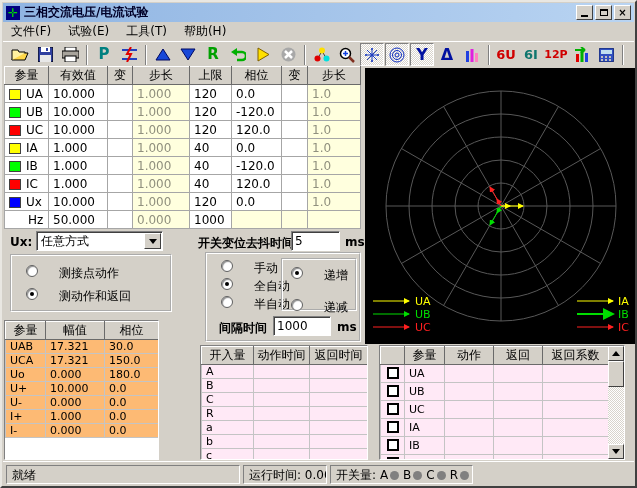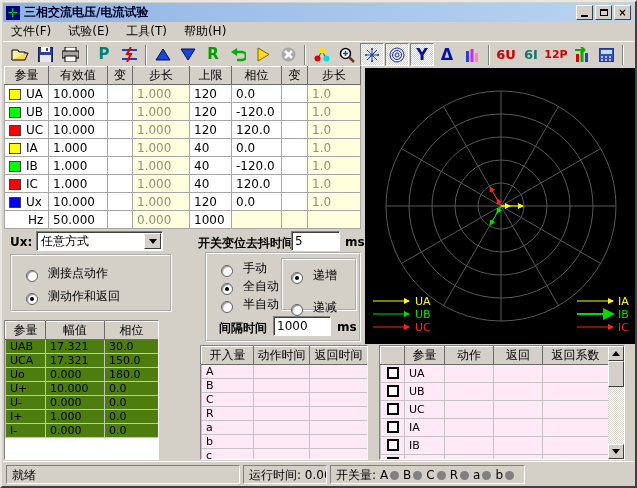--- a/index.html
+++ b/index.html
@@ -48,31 +48,31 @@
     display:flex;align-items:center;}
   .combo-text{flex:1;padding-left:4px;}
   .combo-btn{width:17px;height:16px;margin-right:1px;background:#D4D0C8;border:1px solid;
     border-color:#FFF #404040 #404040 #FFF;display:flex;align-items:center;justify-content:center;}
   .arr-down{width:0;height:0;border:4px solid transparent;border-top:5px solid #000;margin-top:4px;}
   .tinput{position:absolute;height:20px;background:#FFF;border:1px solid;
     border-color:#808080 #FFF #FFF #808080;box-shadow:inset 1px 1px 0 #404040;
     font-family:"DejaVu Sans",sans-serif;font-size:12px;padding:0 3px;}
   
   .gbx{position:absolute;border:2px groove #FFF;}
-  .radio-row{position:absolute;display:flex;align-items:flex-end;gap:10px;white-space:nowrap;}
+  .radio-row{position:absolute;display:flex;align-items:flex-start;gap:21px;white-space:nowrap;}
   .radio{width:12px;height:12px;border-radius:50%;background:#FFF;border:1px solid #606060;
     box-shadow:inset 1px 1px 1px #909090;position:relative;flex:0 0 auto;}
   .radio.on::after{content:"";position:absolute;left:3px;top:3px;width:4px;height:4px;border-radius:50%;background:#000;}
   
   .btable-wrap{position:absolute;background:#FFF;border:1px solid;border-color:#808080 #FFF #FFF #808080;overflow:hidden;}
   .btable{border-collapse:collapse;table-layout:fixed;width:100%;}
   .btable th{background:#D4D0C8;border:1px solid;border-color:#FFF #6A6A6A #6A6A6A #FFF;
     height:16px;font-weight:normal;padding:0;}
   .btable td{height:13px;padding:0 0 0 4px;font-size:11px;border:1px solid #C4C4C4;white-space:nowrap;overflow:hidden;}
-  .cyan td{background:#4d7c0f;}
+  .cyan td{background:#fdba74;}
   .pink td{background:#FFE9F6;}
   .atable td{height:18px;font-size:11px;}
   .cb{display:inline-block;width:12px;height:12px;border:2px solid #000;background:#FFF;vertical-align:-2px;}
   
   .vscroll{position:absolute;right:0;top:0;width:16px;bottom:0;background:#ECEAE4;
     background-image:linear-gradient(45deg,#fff 25%,transparent 25%,transparent 75%,#fff 75%),
                      linear-gradient(45deg,#fff 25%,#d8d4cc 25%,#d8d4cc 75%,#fff 75%);
     background-size:2px 2px;background-position:0 0,1px 1px;}
   .sbtn{position:absolute;left:0;width:16px;height:15px;background:#D4D0C8;border:1px solid;
     border-color:#FFF #404040 #404040 #FFF;display:flex;align-items:center;justify-content:center;}
@@ -641,21 +641,21 @@
       <span class="sthumb"></span>
       <span class="sbtn sb-dn">
           <span class="arr-down arr-dn-s"></span>
         </span>
     </div>
   </div>
 
   <div class="statusbar">
     <span class="panel" style="left:3px;width:234px">就绪</span>
     <span class="panel" style="left:240px;width:84px">运行时间: 0.00s</span>
-    <span class="panel" style="left:327px;width:195px">
+    <span class="panel" style="left:327px;width:143px">
       <span>开关量:</span>
       <span class="sw">
           <span>A</span>
           <span class="dot"></span>
         </span><span class="sw">
           <span>B</span>
           <span class="dot"></span>
         </span><span class="sw">
           <span>C</span>
           <span class="dot"></span>

